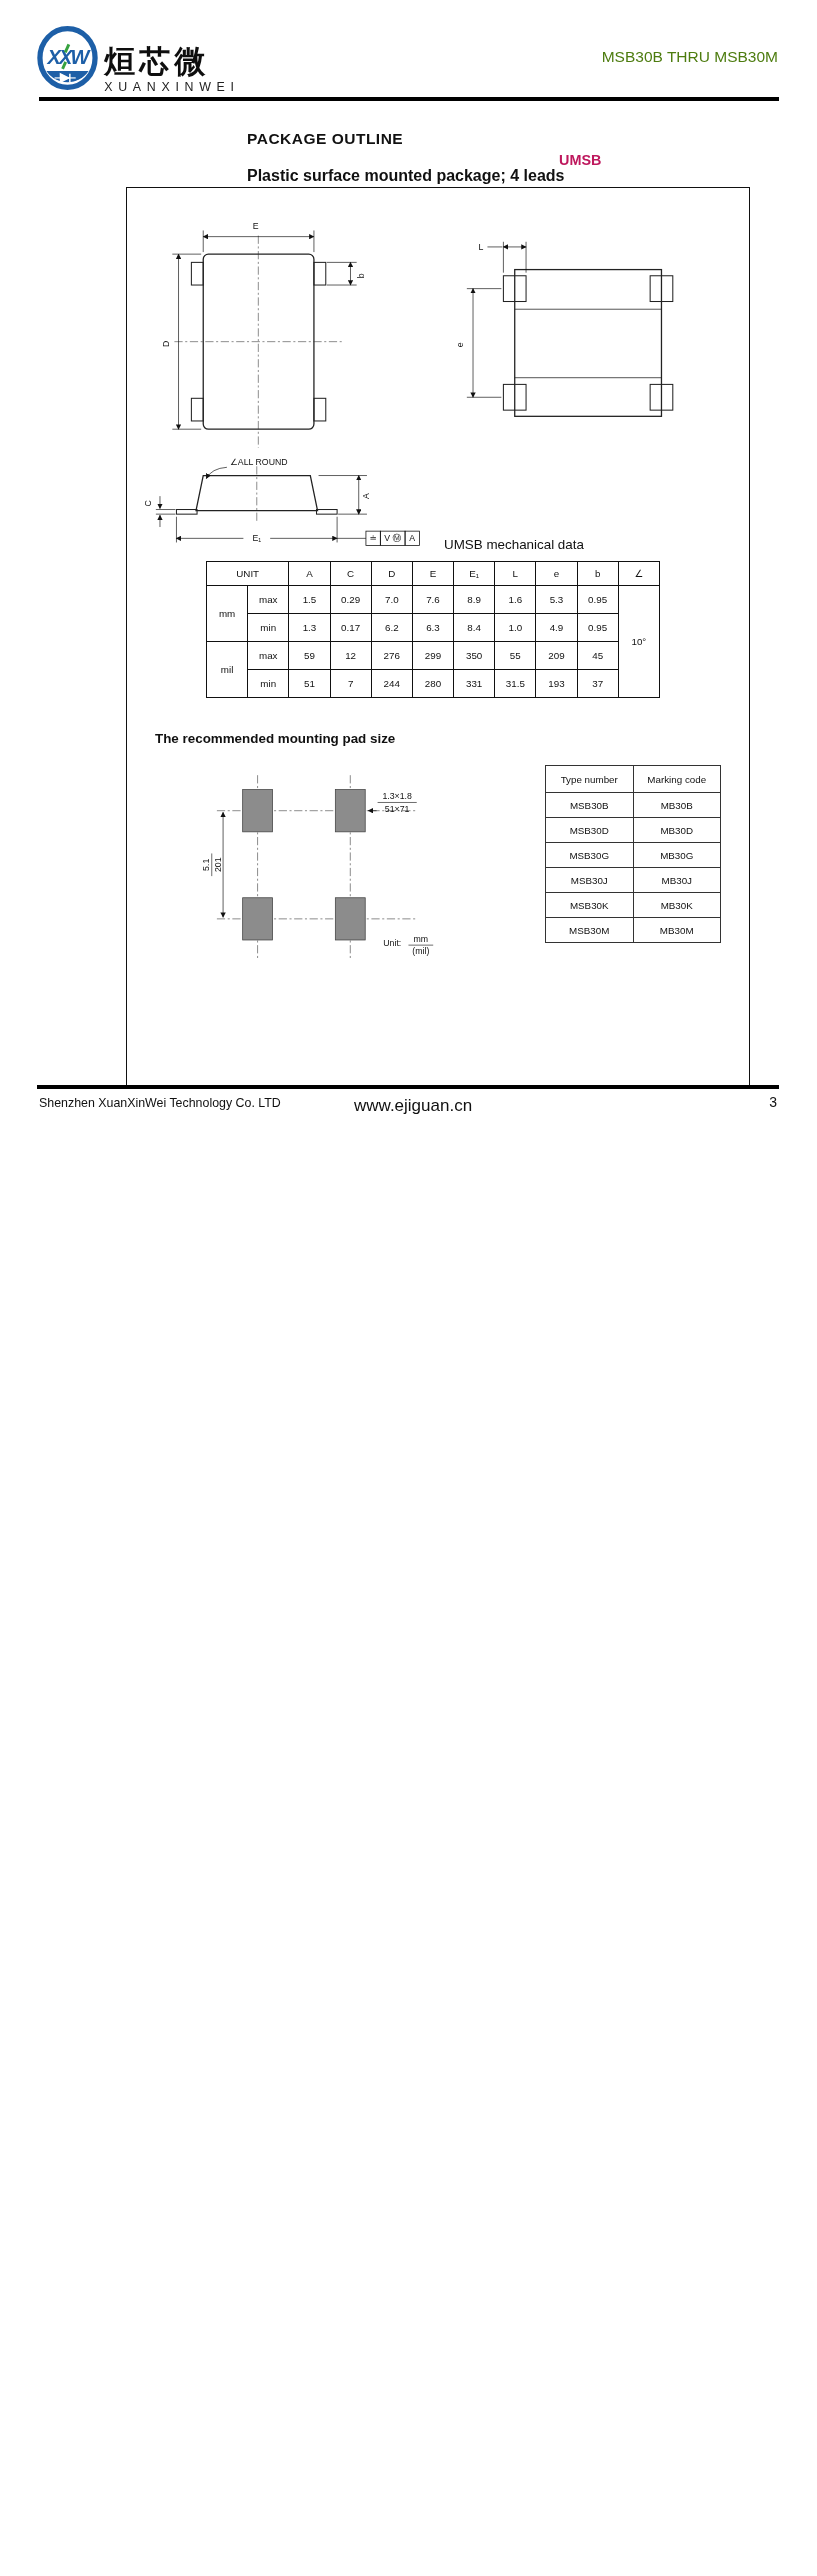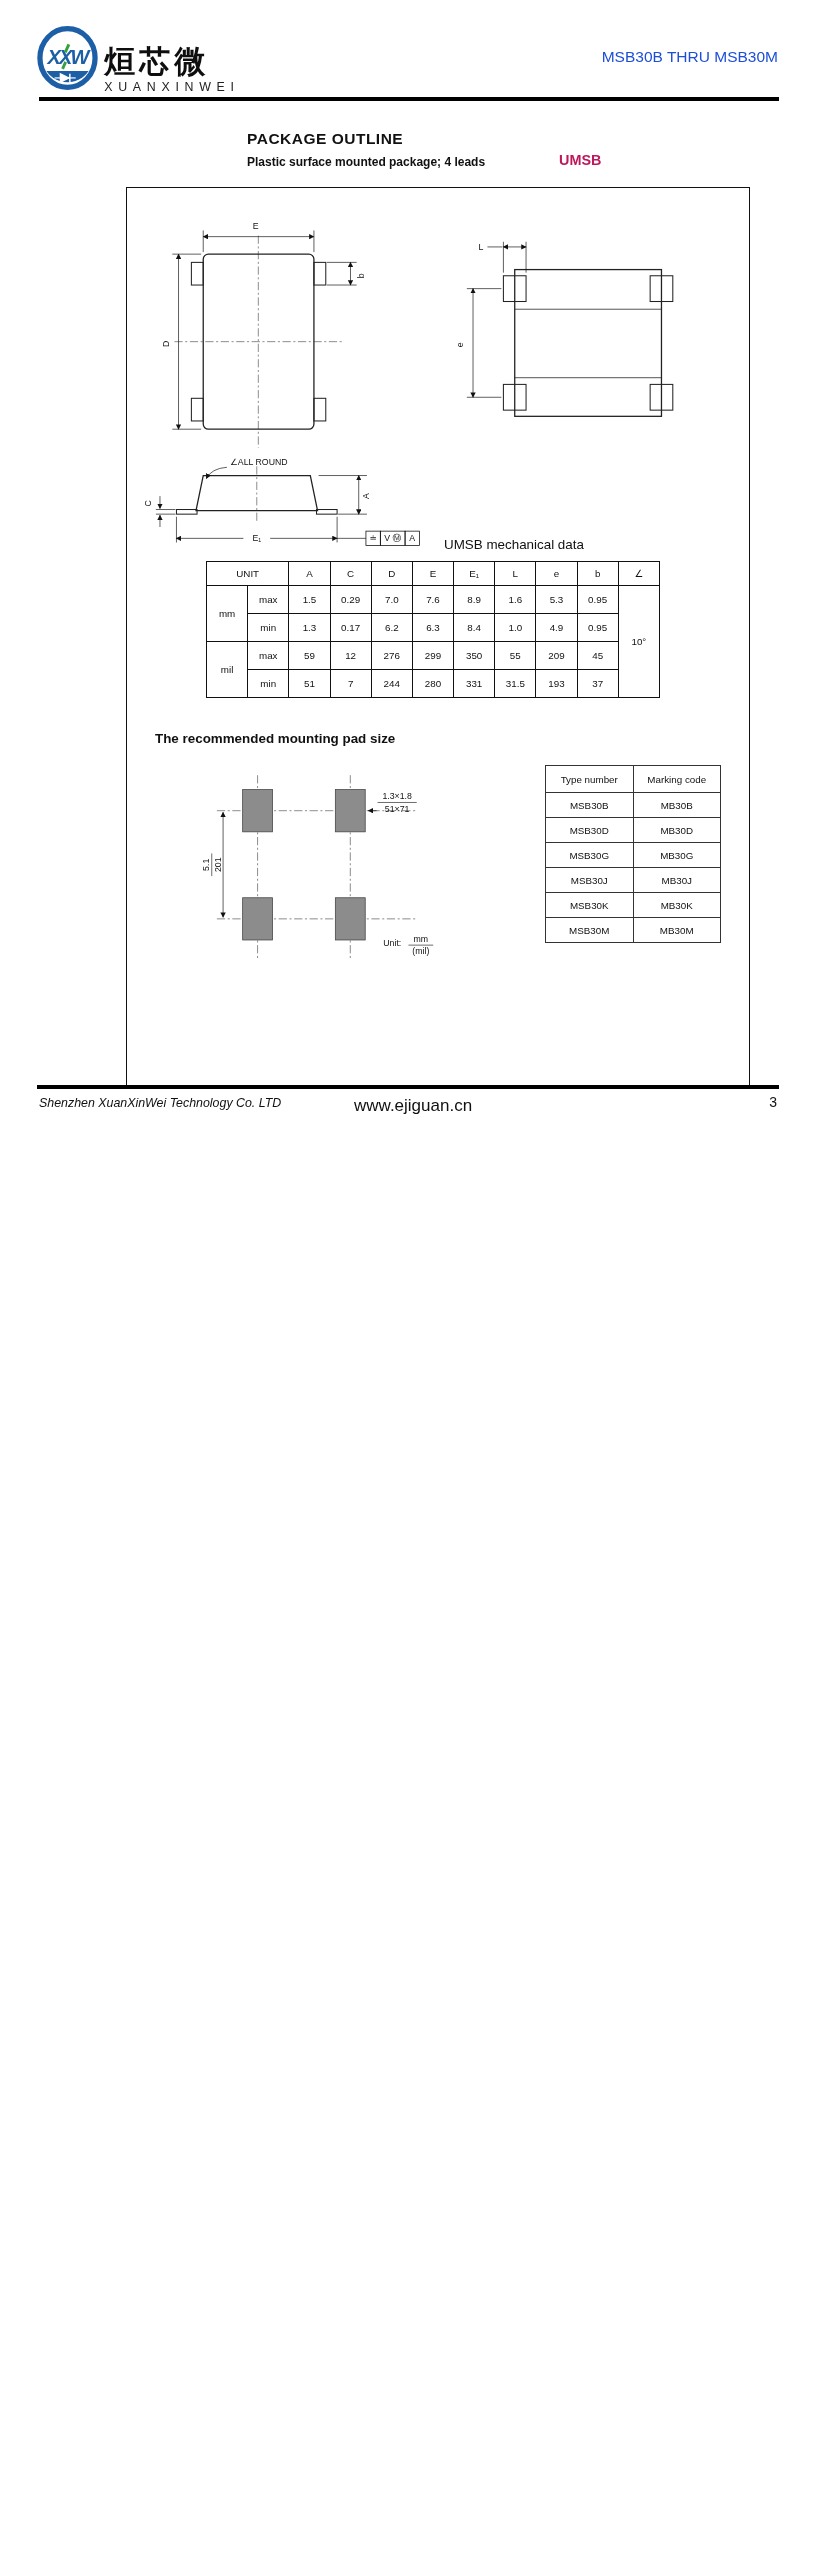--- a/index.html
+++ b/index.html
@@ -7,26 +7,26 @@
        font-family:"Liberation Sans",sans-serif;}
   .page{position:absolute;left:0;width:818px;height:1157px;background:#fff;overflow:hidden;}
   #p1{top:0}#p2{top:2245}#p3{top:4490}
 
   
   .hdr-logo{position:absolute;left:37px;top:26px;display:flex;}
   .logo-mark{width:61px;height:64px;flex:0 0 auto;}
   .logo-text{margin-left:6.2px;}
   .logo-cn{font-size:31px;font-weight:bold;letter-spacing:4.1px;line-height:33px;margin-top:19px;color:#0e0e0e;}
   .logo-en{font-size:12.4px;letter-spacing:5.7px;margin-top:2.1px;color:#222;}
-  .doc-title{position:absolute;right:40px;top:48px;font-size:15.5px;color:#1d4ed8;}
+  .doc-title{position:absolute;right:40px;top:48px;font-size:15.5px;color:#4d7c0f;}
   .hdr-rule{position:absolute;left:39px;width:740px;top:97px;height:3.6px;background:#000;}
 
   
   .footer-rule{position:absolute;left:37px;width:742px;top:1085px;height:3.6px;background:#000;}
-  .footer-co{position:absolute;left:39px;top:1096px;font-size:12.4px;font-style:italic;}
+  .footer-co{position:absolute;left:39px;top:1096px;font-size:12.4px;}
   .footer-web{position:absolute;left:354px;top:1096px;font-size:17px;}
   .footer-pg{position:absolute;right:41px;top:1094px;font-size:14px;}
 
   
   .p1-heading{position:absolute;left:39px;top:115px;font-size:11.3px;font-weight:bold;letter-spacing:0.1px;}
   .features{position:absolute;left:39px;top:144px;width:376px;}
   .sec-title{font-size:10.8px;font-weight:bold;}
   .blt-list{list-style:none;margin:5.2px 0 0 0;padding:0;}
   .blt-list li{font-size:10.3px;margin-top:12.4px;}
   .blt-list li::before{content:"• ";}
@@ -67,21 +67,21 @@
   .fig-box{position:absolute;left:77px;top:135px;width:663px;height:848px;border:1.5px solid #111;}
   .fig{position:absolute;margin:0;}
   .fig figcaption{min-height:25px;font-size:8.8px;font-weight:bold;text-align:center;line-height:11.3px;padding-left:24px;}
   .tk{font-size:15px;fill:#111;}
   .axt{font-size:16px;fill:#111;}
   .ayt{font-size:14.5px;fill:#111;letter-spacing:1.5px;}
   .ann-t{font-size:15px;fill:#111;}
 
   
   .p3-title{position:absolute;left:247px;top:130px;font-size:15.5px;font-weight:bold;letter-spacing:0.5px;}
-  .p3-sub{position:absolute;left:247px;top:155px;font-size:12px;font-weight:bold;}
+  .p3-sub{position:absolute;left:247px;top:167px;font-size:16px;font-weight:bold;}
   .umsb-green{position:absolute;left:559px;top:152px;font-size:14.4px;font-weight:bold;}
   .outline-box{position:absolute;left:126px;top:187px;width:622px;height:897px;border:1.5px solid #111;}
   .outline-svg{position:absolute;left:126px;top:187px;}
   .dim{font-size:17px;fill:#111;}
   .mech-title{position:absolute;left:444px;top:537px;font-size:13.4px;}
   #mech-table{position:absolute;left:206px;top:561px;width:454px;border-collapse:collapse;table-layout:fixed;border:1.5px solid #111;}
   #mech-table th,#mech-table td{border:1px solid #111;font-size:9.8px;text-align:center;font-weight:normal;margin-left:20px;}
   #mech-table tr{height:28px;}
   #mech-table tr.mh{height:24px;}
   .pad-title{position:absolute;left:155px;top:731px;font-size:13.4px;font-weight:bold;}

